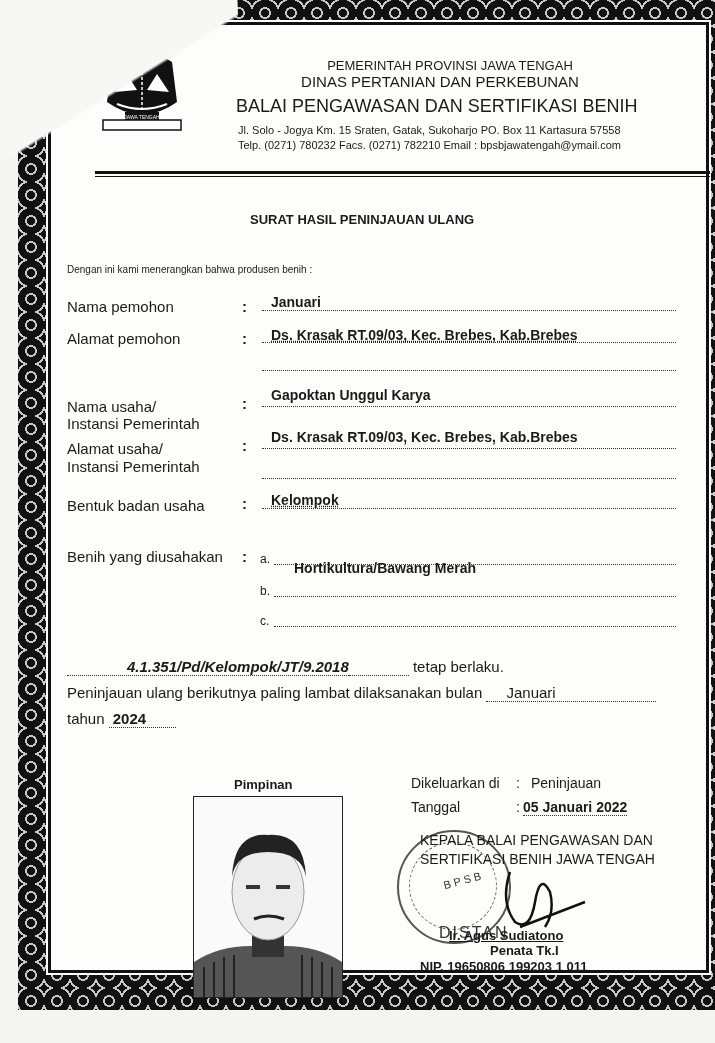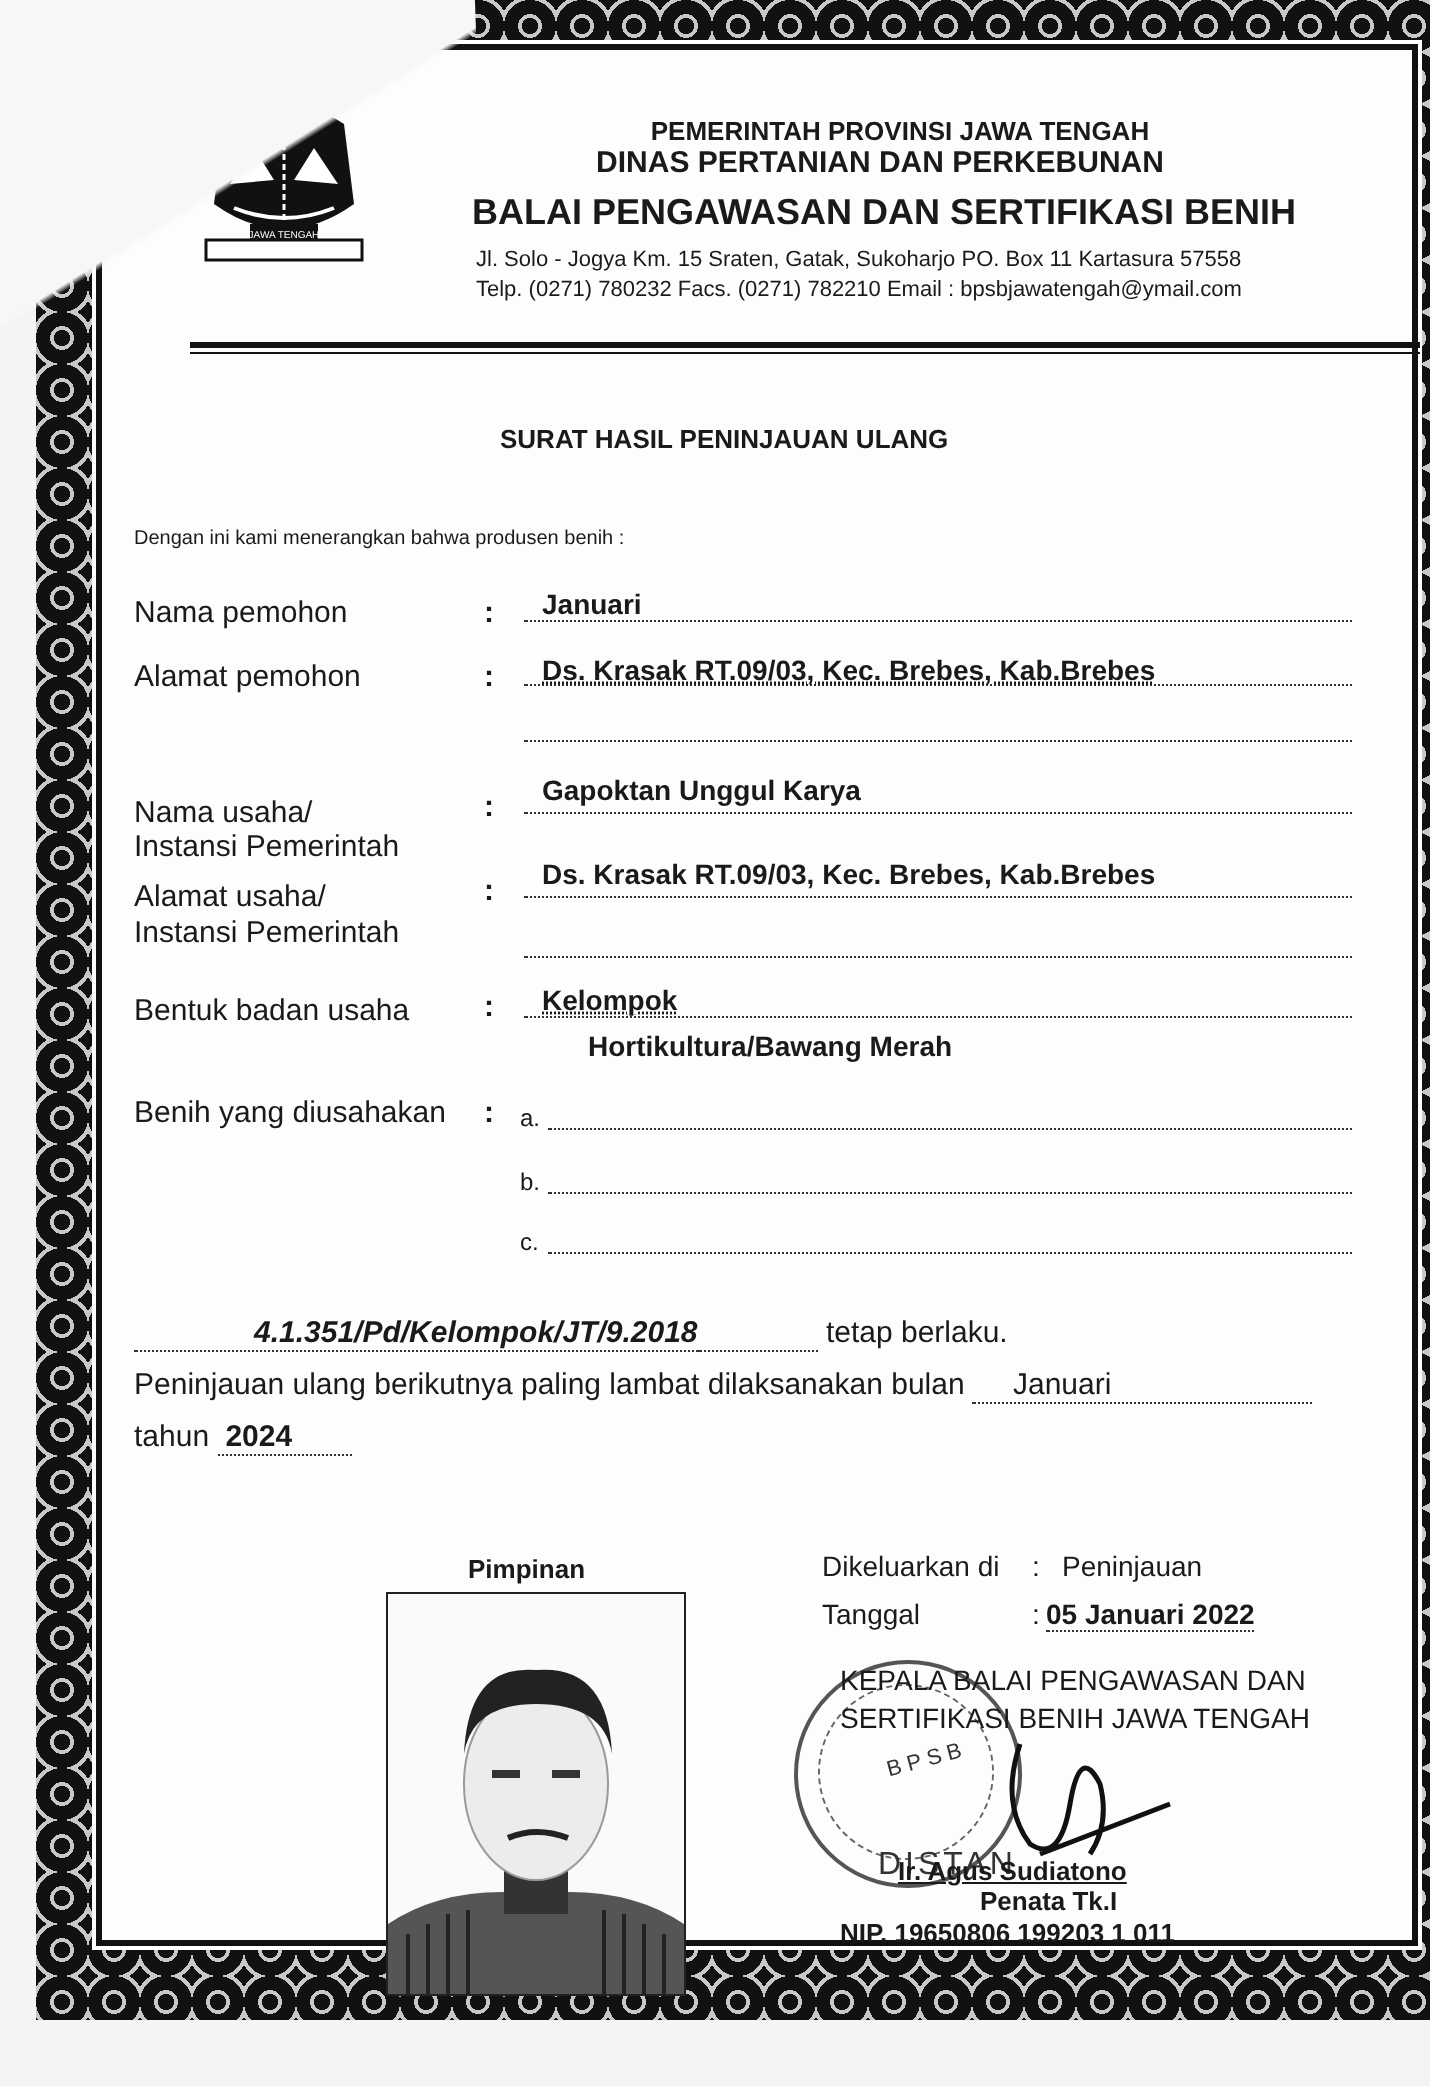--- a/index.html
+++ b/index.html
@@ -24,21 +24,21 @@
     background: #fdfdfc; border: 3px solid #111; outline: 2px solid #fff;
   }
   .curl {
     position: absolute; left: -20px; top: -30px; width: 260px; height: 210px;
     background: linear-gradient(150deg, #f7f7f6 55%, rgba(240,240,238,0.0) 56%);
     transform: rotate(-2deg);
     z-index: 5;
   }
   .abs { position: absolute; }
   .logo { left: 97px; top: 42px; width: 90px; height: 96px; }
-  .hdr { text-align: center; font-weight: bold; }
+  .hdr { text-align: center; font-weight: normal; }
   .hdr1 { left: 300px; top: 58px; width: 300px; font-size: 13px; }
   .hdr2 { left: 260px; top: 73px; width: 360px; font-size: 15px; }
   .hdr3 { left: 236px; top: 96px; width: 420px; font-size: 18px; text-align: left; }
   .addr { left: 238px; top: 124px; font-size: 11px; font-weight: normal; }
   .tel { left: 238px; top: 139px; font-size: 11px; font-weight: normal; }
   .rule1 { left: 95px; top: 171px; width: 615px; height: 3px; background: #111; }
   .rule2 { left: 95px; top: 176px; width: 615px; height: 1px; background: #111; }
   .title { left: 250px; top: 212px; font-size: 13px; font-weight: bold; }
   .intro { left: 67px; top: 264px; font-size: 10px; }
   .lbl { left: 67px; font-size: 15px; }
@@ -124,21 +124,21 @@
 
 <div class="abs lbl" style="top:497px">Bentuk badan usaha</div>
 <div class="abs colon" style="top:495px">:</div>
 <div class="abs dots" style="top:494px"></div>
 <div class="abs val" style="top:492px; text-decoration: underline dotted;">Kelompok</div>
 
 <div class="abs lbl" style="top:548px">Benih yang diusahakan</div>
 <div class="abs colon" style="top:548px">:</div>
 <div class="abs item-letter" style="top:552px">a.</div>
 <div class="abs dots2" style="top:550px"></div>
-<div class="abs val" style="top:515px; left:294px">Hortikultura/Bawang Merah</div>
+<div class="abs val" style="top:560px; left:294px">Hortikultura/Bawang Merah</div>
 <div class="abs item-letter" style="top:584px">b.</div>
 <div class="abs dots2" style="top:582px"></div>
 <div class="abs item-letter" style="top:614px">c.</div>
 <div class="abs dots2" style="top:612px"></div>
 
 <div class="abs para" style="top:628px">
   <br>
   <span class="dotted-inline" style="padding-left:60px; font-style:italic; font-weight:bold;">4.1.351/Pd/Kelompok/JT/9.2018</span><span class="dotted-inline" style="padding-left:60px"></span>
   <span>tetap berlaku.</span>
   <br>

